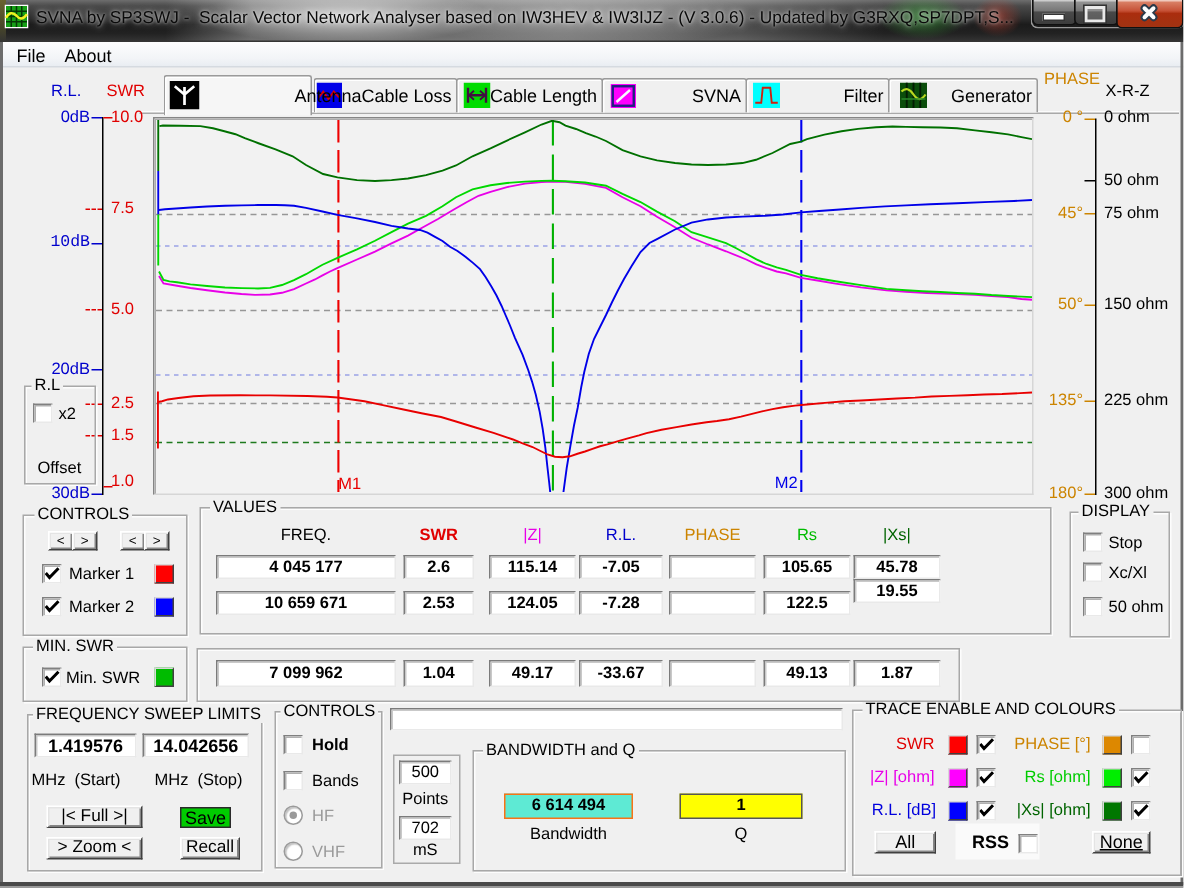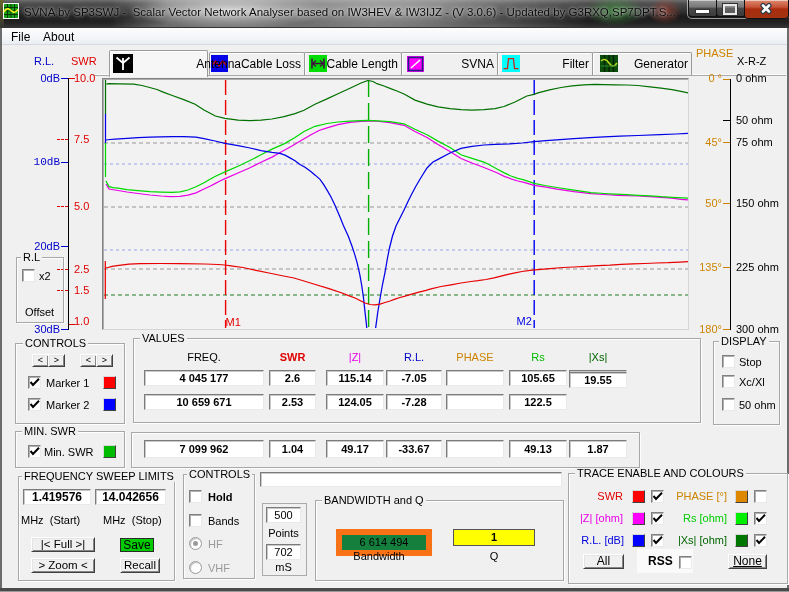--- a/index.html
+++ b/index.html
@@ -289,21 +289,21 @@
 <div class="tbx" style="left:386px;top:370px;width:54px;height:14px;line-height:14px;">-7.05</div>
 <div class="tbx" style="left:446px;top:370px;width:56px;height:14px;line-height:14px;"></div>
 <div class="tbx" style="left:509px;top:370px;width:56px;height:14px;line-height:14px;">105.65</div>
 <div class="tbx" style="left:569px;top:370px;width:56px;height:14px;line-height:14px;">45.78</div>
 <div class="tbx" style="left:144px;top:394px;width:118px;height:14px;line-height:14px;">10 659 671</div>
 <div class="tbx" style="left:269px;top:394px;width:45px;height:14px;line-height:14px;">2.53</div>
 <div class="tbx" style="left:326px;top:394px;width:56px;height:14px;line-height:14px;">124.05</div>
 <div class="tbx" style="left:386px;top:394px;width:54px;height:14px;line-height:14px;">-7.28</div>
 <div class="tbx" style="left:446px;top:394px;width:56px;height:14px;line-height:14px;"></div>
 <div class="tbx" style="left:509px;top:394px;width:56px;height:14px;line-height:14px;">122.5</div>
-<div class="tbx" style="left:569px;top:372px;width:56px;height:14px;line-height:14px;">19.55</div>
+<div class="tbx" style="left:569px;top:386px;width:56px;height:14px;line-height:14px;">19.55</div>
 
 <div class="grp" style="left:131px;top:432px;width:507px;height:34px;"></div>
 <div class="tbx" style="left:144px;top:440px;width:118px;height:16px;line-height:16px;">7 099 962</div>
 <div class="tbx" style="left:269px;top:440px;width:45px;height:16px;line-height:16px;">1.04</div>
 <div class="tbx" style="left:326px;top:440px;width:56px;height:16px;line-height:16px;">49.17</div>
 <div class="tbx" style="left:386px;top:440px;width:54px;height:16px;line-height:16px;">-33.67</div>
 <div class="tbx" style="left:446px;top:440px;width:56px;height:16px;line-height:16px;"></div>
 <div class="tbx" style="left:509px;top:440px;width:56px;height:16px;line-height:16px;">49.13</div>
 <div class="tbx" style="left:569px;top:440px;width:56px;height:16px;line-height:16px;">1.87</div>
 
@@ -342,21 +342,21 @@
 <div class="abs" style="left:262px;top:503px;width:43px;height:71px;border:1px solid #aaa;"></div>
 <div class="tbx" style="left:266px;top:507px;width:33px;height:14px;line-height:14px;font-weight:normal;">500</div>
 <div class="lbl" style="left:266px;top:527px;width:35px;text-align:center;">Points</div>
 <div class="tbx" style="left:266px;top:544px;width:33px;height:14px;line-height:14px;font-weight:normal;">702</div>
 <div class="lbl" style="left:266px;top:561px;width:35px;text-align:center;">mS</div>
 
 <div class="tbx" style="left:260px;top:472px;width:300px;height:13px;"></div>
 
 <div class="grp" style="left:315px;top:500px;width:247px;height:79px;"></div>
 <div class="glb" style="left:322px;top:495px;">BANDWIDTH and Q</div>
-<div class="abs" style="left:336px;top:529px;width:84px;height:15px;background:#15803d;border:6px solid #f97316;text-align:center;line-height:15px;font-weight:normal;">6 614 494</div>
+<div class="abs" style="left:336px;top:529px;width:84px;height:15px;background:#5eead4;border:1px solid #f97316;text-align:center;line-height:15px;font-weight:bold;">6 614 494</div>
 <div class="lbl" style="left:336px;top:550px;width:86px;text-align:center;">Bandwidth</div>
 <div class="abs" style="left:453px;top:529px;width:80px;height:15px;background:#ffff00;border:1px solid #555;text-align:center;line-height:15px;font-weight:bold;">1</div>
 <div class="lbl" style="left:453px;top:550px;width:82px;text-align:center;">Q</div>
 
 <div class="grp" style="left:568px;top:473px;width:218px;height:109px;"></div>
 <div class="glb" style="left:575px;top:468px;">TRACE ENABLE AND COLOURS</div>
 <div class="lbl" style="left:560px;top:490px;width:63px;text-align:right;color:#e00000;">SWR</div>
 <div class="swatch" style="left:632px;top:490px;background:#ff0000;"></div>
 <div class="cb" style="left:651px;top:490px;"></div>
 <svg class="abs" style="left:653px;top:492px;" width="10" height="9">

